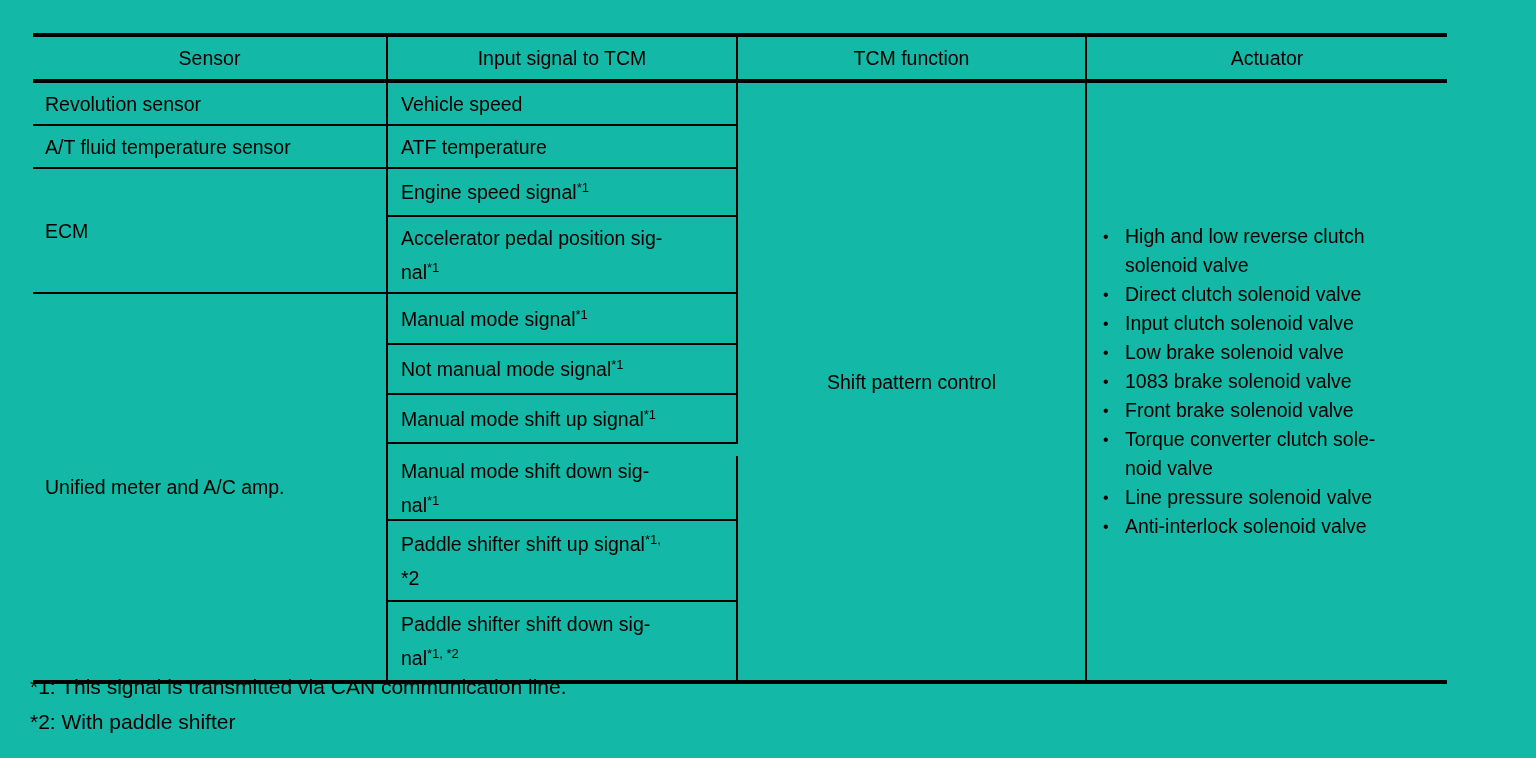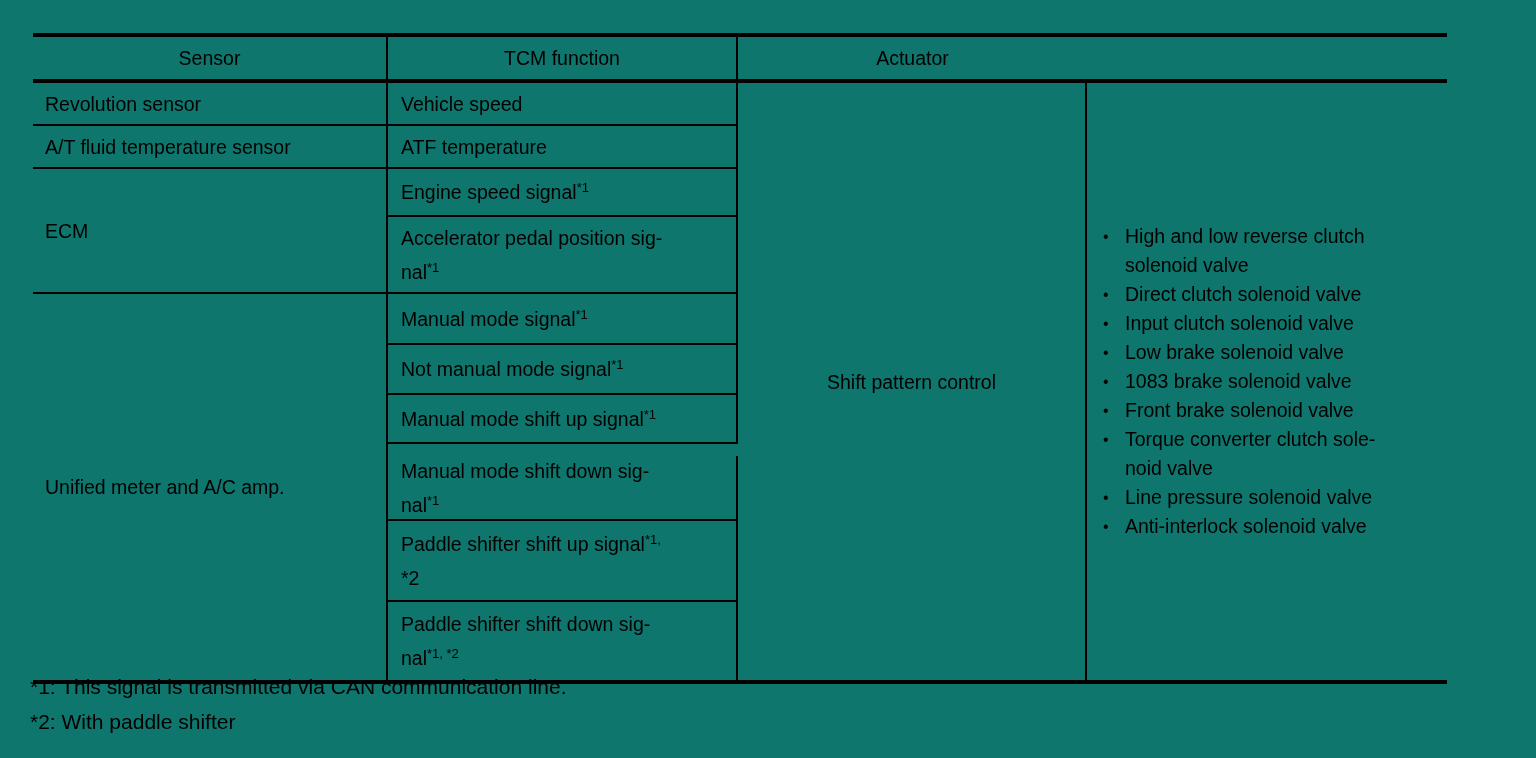--- a/index.html
+++ b/index.html
@@ -6,21 +6,21 @@
     margin: 0;
     padding: 0;
     background: #ffffff;
     font-family: "Liberation Sans", sans-serif;
     color: #000000;
   }
   .page {
     position: relative;
     width: 1536px;
     height: 758px;
-    background: #0f766e;
+    background: #14b8a6;
     overflow: hidden;
   }
   .signal-table {
     position: absolute;
     left: 33px;
     top: 33px;
     width: 1414px;
     border-top: 4px solid #000;
     border-bottom: 4px solid #000;
   }
@@ -117,20 +117,21 @@
 </style>
 </head>
 <body>
 
 <div class="page">
 
   <div class="signal-table">
 
     <div class="header-row">
       <div class="header-cell sep">Sensor</div>
+      <div class="header-cell sep">Input signal to TCM</div>
       <div class="header-cell sep">TCM function</div>
       <div class="header-cell">Actuator</div>
     </div>
 
     <div class="body-grid" id="body-grid">
       <div class="cell tcm-cell">Shift pattern control</div>
       <div class="cell actuator-cell">
         <ul class="actuator-list" id="actuator-list">
             <li class="actuator-item">
               <span class="bullet">•</span>

